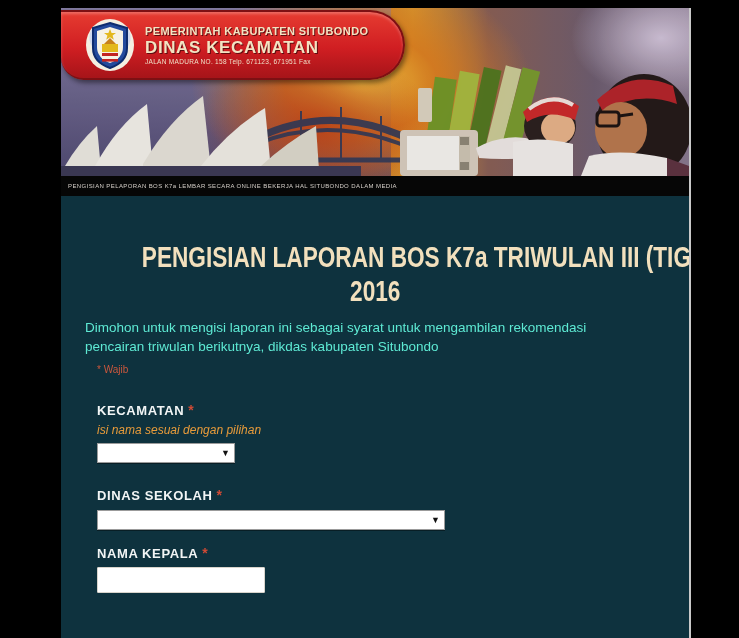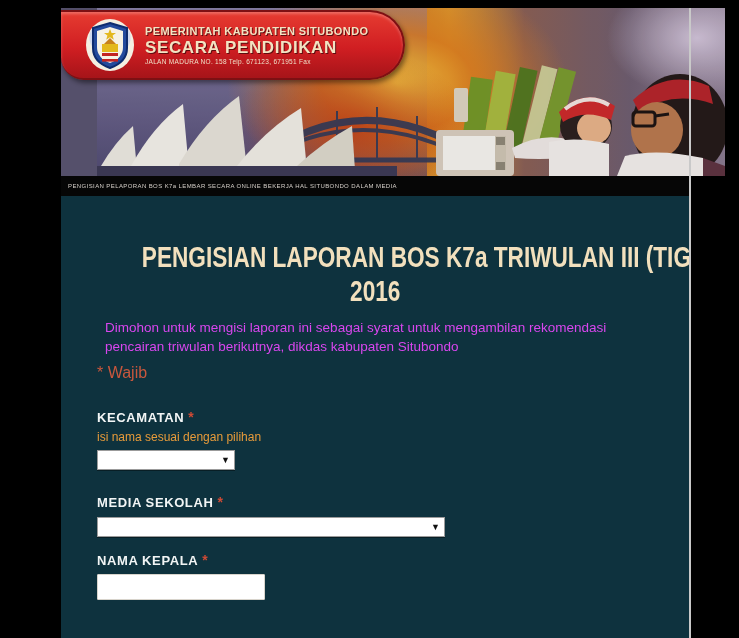--- a/index.html
+++ b/index.html
@@ -1,21 +1,21 @@
 <!DOCTYPE html>
 <html><head>
 <meta charset="utf-8">
 <style>
   html,body{margin:0;padding:0;background:#000;}
   body{font-family:"Liberation Sans","DejaVu Sans",sans-serif;}
   .stage{position:relative;width:739px;height:638px;background:#000;overflow:hidden;}
   .column{position:absolute;left:61px;top:8px;width:628px;}
 
   
-  .banner{position:relative;width:628px;height:168px;overflow:hidden;background:#55506b;padding-left:36px;}
+  .banner{position:relative;width:628px;height:168px;overflow:hidden;background:#55506b;}
   .banner svg{display:block;}
   .ribbon{position:absolute;left:0;top:2px;width:342px;height:66px;
           background:linear-gradient(180deg,#e63c31 0%,#d01e22 55%,#a61419 100%);
           border:2px solid #7d1013;border-left:none;
           border-radius:0 40px 40px 26px;
           box-shadow:inset 0 2px 3px rgba(255,255,255,.25), 2px 3px 5px rgba(0,0,0,.45);
           display:flex;align-items:center;}
   .ribbon-logo{width:50px;height:54px;margin-left:24px;flex:0 0 auto;}
   .ribbon-text{margin-left:10px;color:#f3e3c2;line-height:1.12;}
   .ribbon-line1{font-size:11px;font-weight:bold;letter-spacing:.4px;text-shadow:1px 1px 0 #5e0c0f;}
@@ -23,30 +23,30 @@
   .ribbon-line3{font-size:6.5px;letter-spacing:.3px;margin-top:1px;color:#efe0c8;}
 
   .caption-bar{width:628px;height:20px;background:#060606;display:flex;align-items:center;}
   .caption-bar span{margin-left:7px;font-size:6px;letter-spacing:.4px;color:#d6d0ca;white-space:nowrap;}
 
   
   .form-area{width:628px;height:442px;background:#0e323e;overflow:hidden;}
   .title{margin:44px 0 0 0;text-align:center;color:#f2e0bd;font-weight:bold;
          font-size:29px;line-height:34px;letter-spacing:0;}
   .condensed{display:inline-block;transform:scaleX(.78);transform-origin:50% 50%;white-space:nowrap;}
-  .desc{margin:10px 0 0 44px;width:558px;color:#d946ef;font-size:13.5px;line-height:19px;}
-  .wajib{margin:8px 0 0 36px;color:#c9573d;font-size:16px;}
+  .desc{margin:10px 0 0 24px;width:558px;color:#5eead4;font-size:13.5px;line-height:19px;}
+  .wajib{margin:8px 0 0 36px;color:#c9573d;font-size:10px;}
 
   .field{margin-left:36px;}
   .f1{margin-top:26px;}
   .f2{margin-top:23px;}
   .f3{margin-top:14px;}
   .field-label{color:#f2f5f5;font-weight:bold;font-size:13px;letter-spacing:.6px;}
   .req{color:#cf4a35;font-weight:bold;font-size:14px;margin-left:4px;}
-  .field-help{color:#e89b3a;font-size:12px;margin-top:4px;}
+  .field-help{color:#e89b3a;font-size:12px;margin-top:4px;font-style:italic;}
 
   .sel-wrap{position:relative;margin-top:6px;display:inline-block;background:#fff;
             border:1px solid #9b9b9b;height:18px;box-shadow:0 1px 0 rgba(0,0,0,.4);}
   .sel-wrap.w-sm{width:136px;}
   .sel-wrap.w-lg{width:346px;}
   .sel-wrap select{appearance:none;-webkit-appearance:none;border:none;background:transparent;
             width:100%;height:100%;font-size:11px;padding:0 16px 0 3px;color:#222;outline:none;}
   .sel-arrow{position:absolute;right:4px;top:3px;font-size:9px;color:#111;pointer-events:none;line-height:12px;}
 
   .text-input{display:block;margin-top:5px;width:158px;height:24px;background:#fff;
@@ -166,21 +166,21 @@
           <path d="M25 9 L38 13 L38 29 Q38 40 25 45 Q12 40 12 29 L12 13 Z" fill="#f6f2e6"></path>
           <polygon points="25,11 26.6,15 31,15 27.6,17.6 28.8,21.8 25,19.2 21.2,21.8 22.4,17.6 19,15 23.4,15" fill="#e3b81e"></polygon>
           <path d="M17 26 L33 26 L33 34 L17 34 Z" fill="#e3b81e"></path>
           <path d="M19 26 L25 20 L31 26 Z" fill="#c8811c"></path>
           <rect x="17" y="35" width="16" height="3" fill="#c22323"></rect>
           <rect x="17" y="38" width="16" height="3" fill="#f6f2e6"></rect>
           <rect x="17" y="41" width="16" height="2.6" fill="#c22323"></rect>
         </svg>
         <div class="ribbon-text">
           <div class="ribbon-line1">PEMERINTAH KABUPATEN SITUBONDO</div>
-          <div class="ribbon-line2">SECARA PENDIDIKAN</div>
+          <div class="ribbon-line2">DINAS KECAMATAN</div>
           <div class="ribbon-line3">JALAN MADURA NO. 158 Telp. 671123, 671951 Fax</div>
         </div>
       </div>
     </div>
 
     <div class="caption-bar">
       <span>PENGISIAN PELAPORAN BOS K7a LEMBAR SECARA ONLINE BEKERJA HAL SITUBONDO DALAM MEDIA</span>
     </div>
 
     <div class="form-area">
@@ -200,21 +200,21 @@
         </div>
         <div class="field-help">isi nama sesuai dengan pilihan</div>
         <div class="sel-wrap w-sm">
           <select aria-label="KECAMATAN"><option></option></select>
           <span class="sel-arrow">▼</span>
         </div>
       </div>
 
       <div class="field f2">
         <div>
-          <span class="field-label">MEDIA SEKOLAH</span><span class="req">*</span>
+          <span class="field-label">DINAS SEKOLAH</span><span class="req">*</span>
         </div>
         <div class="sel-wrap w-lg">
           <select aria-label="NAMA SEKOLAH"><option></option></select>
           <span class="sel-arrow">▼</span>
         </div>
       </div>
 
       <div class="field f3">
         <div>
           <span class="field-label">NAMA KEPALA</span><span class="req">*</span>

